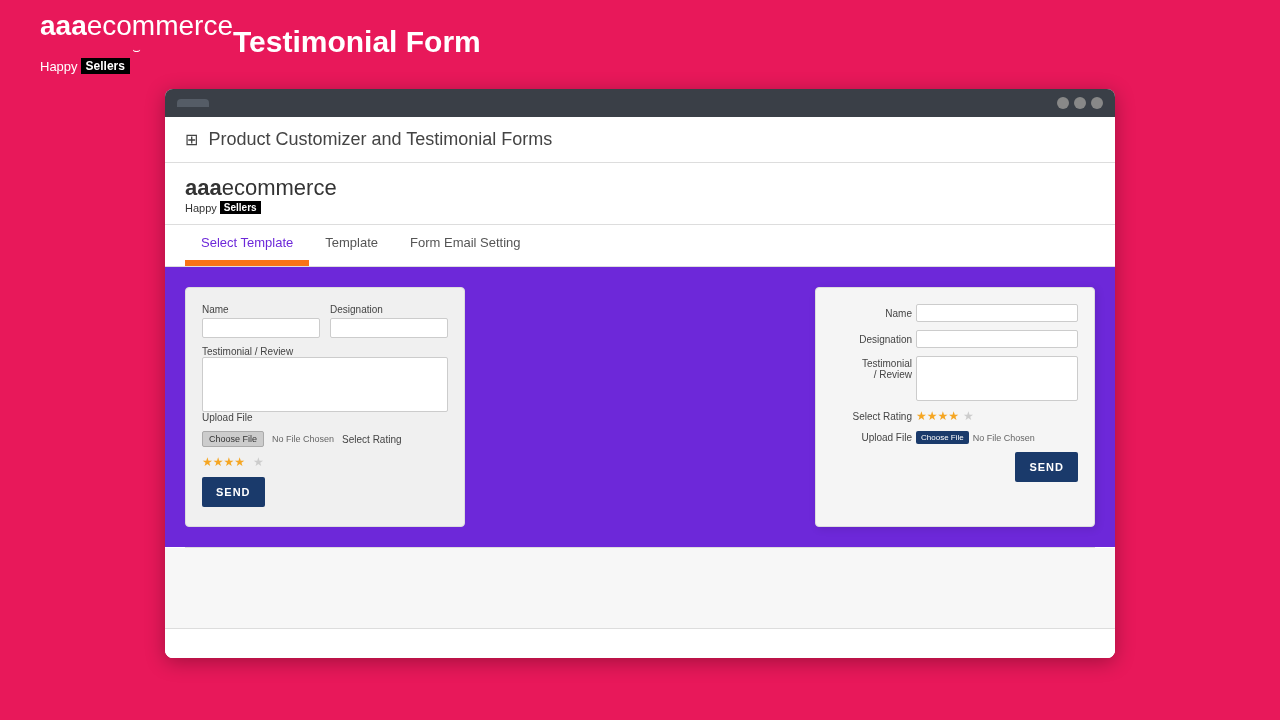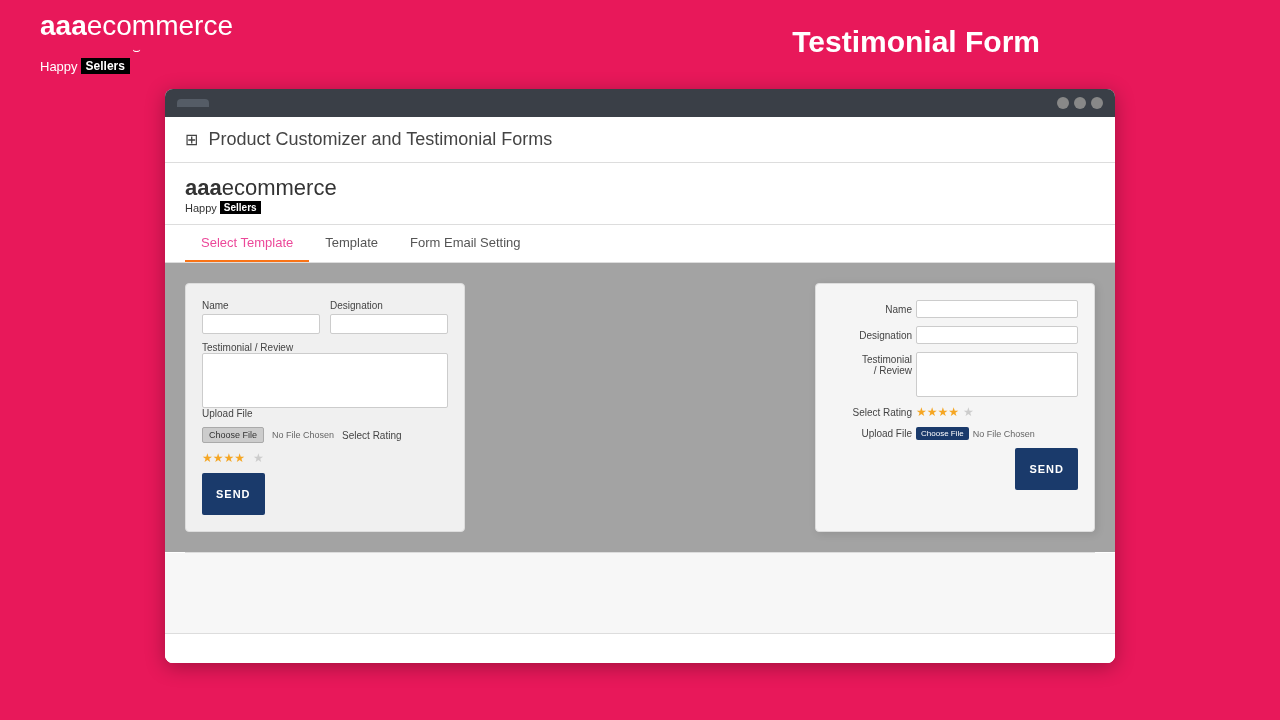--- a/index.html
+++ b/index.html
@@ -41,21 +41,21 @@
       color: white;
       padding: 1px 5px;
       font-weight: bold;
       font-size: 12px;
     }
 
     .page-title {
       font-size: 30px;
       font-weight: bold;
       color: white;
-      text-align: right;
+      text-align: left;
       flex: 1;
     }
 
     .top-right {
       width: 200px;
     }
 
     
     .browser-window {
       width: 950px;
@@ -152,27 +152,27 @@
 
     .tab {
       padding: 10px 16px;
       font-size: 13px;
       cursor: pointer;
       color: #555;
       border-bottom: 2px solid transparent;
     }
 
     .tab.active {
-      color: #ec4899;
-      border-bottom: 2px solid #f97316;
+      color: #6d28d9;
+      border-bottom: 6px solid #f97316;
     }
 
     
     .main-content {
-      background: #a3a3a3;
+      background: #6d28d9;
       padding: 20px;
       display: flex;
       min-height: 280px;
     }
 
     
     .template-card {
       background: #f0f0f0;
       border: 1px solid #ddd;
       border-radius: 4px;
@@ -267,21 +267,21 @@
     }
 
     .star-empty {
       color: #ccc;
     }
 
     .send-btn {
       background: #1a3a6b;
       color: white;
       border: none;
-      padding: 15px 14px;
+      padding: 9px 14px;
       font-size: 11px;
       font-weight: bold;
       border-radius: 2px;
       cursor: pointer;
       letter-spacing: 1px;
     }
 
     
     .form-row-label-input {
       display: flex;

